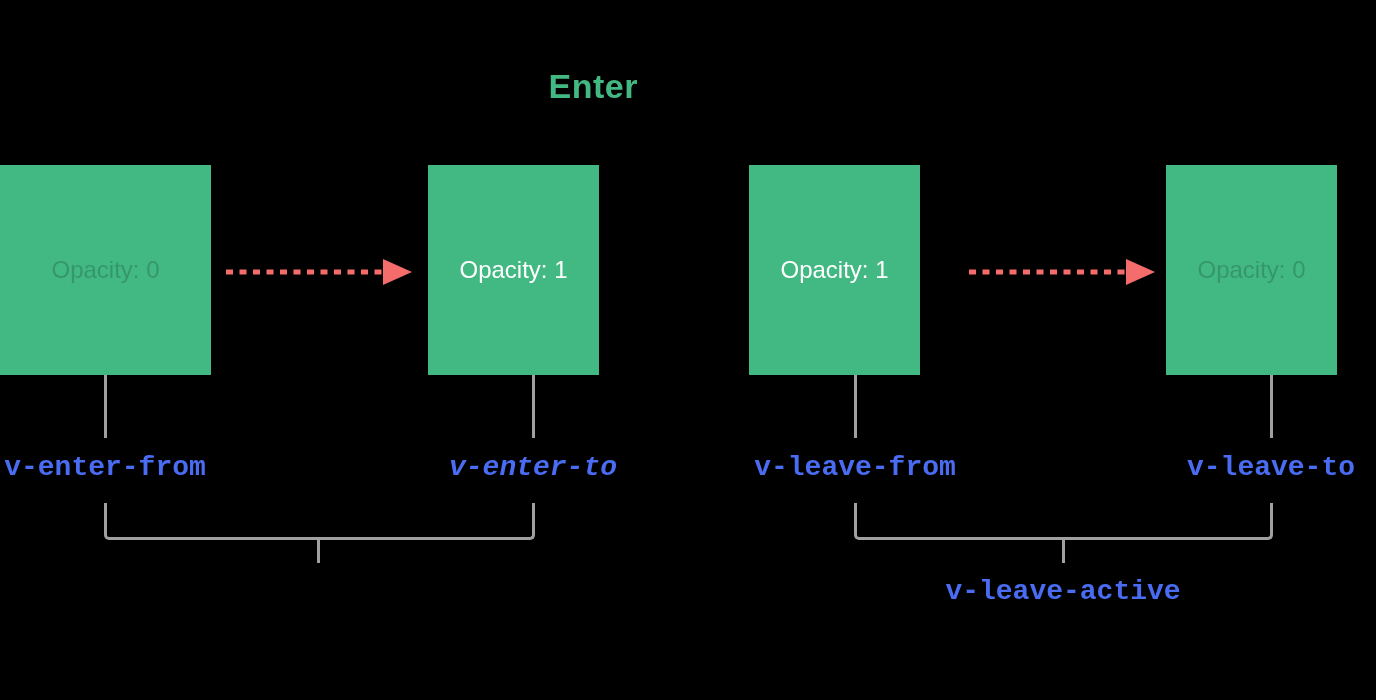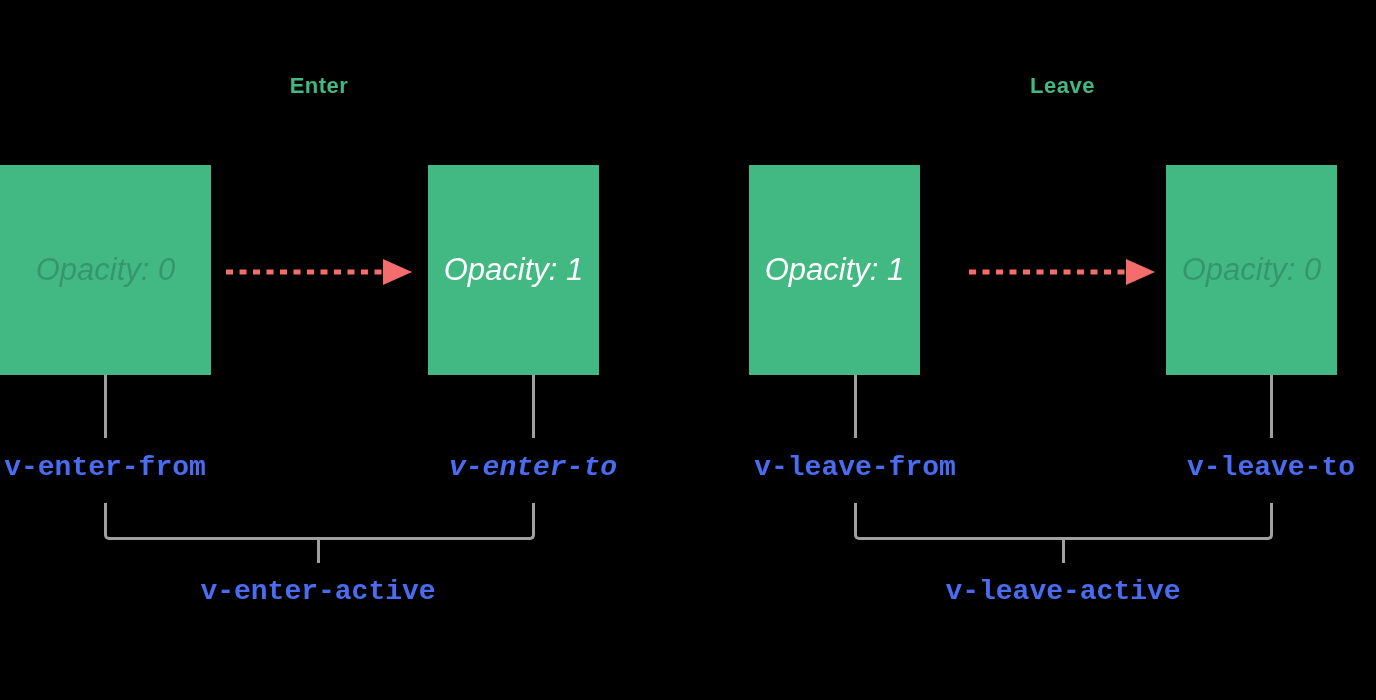--- a/index.html
+++ b/index.html
@@ -21,22 +21,22 @@
     height: 700px;
   }
   .group.enter { left: 0;     width: 638px; }
   .group.leave { left: 749px; width: 627px; }
 
   .title {
     position: absolute;
     top: 68px;
     left: 0;
     width: 100%;
-    text-align: center;
-    font-size: 22px;
+    text-align: right;
+    font-size: 34px;
     line-height: 36px;
     font-weight: bold;
     color: var(--title-green, #42b883);
     letter-spacing: 0.5px;
   }
 
   .box {
     position: absolute;
     top: 165px;
     width: 171px;
@@ -45,24 +45,23 @@
     display: flex;
     align-items: center;
     justify-content: center;
   }
   .enter .box.from { left: 0; width: 211px; }
   .enter .box.to   { left: 428px; }
   .leave .box.from { left: 0; }
   .leave .box.to   { left: 417px; }
 
   .optext {
-    font-size: 31px;
+    font-size: 24px;
     color: var(--box-text, #ffffff);
     white-space: nowrap;
-    font-style: italic;
   }
   .box.faded .optext {
     color: var(--box-text-faded, rgba(0,0,0,0.18));
   }
 
   .arrow {
     position: absolute;
     top: 250px;
     width: 200px;
     height: 44px;
@@ -152,25 +151,23 @@
     </div>
 
     <div class="vline from"></div>
     <div class="vline to"></div>
 
     <div class="class-label label-from">v-enter-from</div>
     <div class="class-label label-to">v-enter-to</div>
 
     <div class="bracket"></div>
     <div class="stem"></div>
-    <div class="class-label label-active">v-enter-active</div>
   </div>
 
   <div class="group leave">
-    <div class="title">Leave</div>
 
     <div class="box from">
       <span class="optext">Opacity: 1</span>
     </div>
 
     <svg class="arrow" width="200" height="44" viewBox="0 0 200 44" aria-hidden="true">
       <line x1="6" y1="22" x2="163" y2="22" stroke-width="5" stroke-dasharray="7 6.5"></line>
       <polygon points="163,9 192,22 163,35"></polygon>
     </svg>
 

